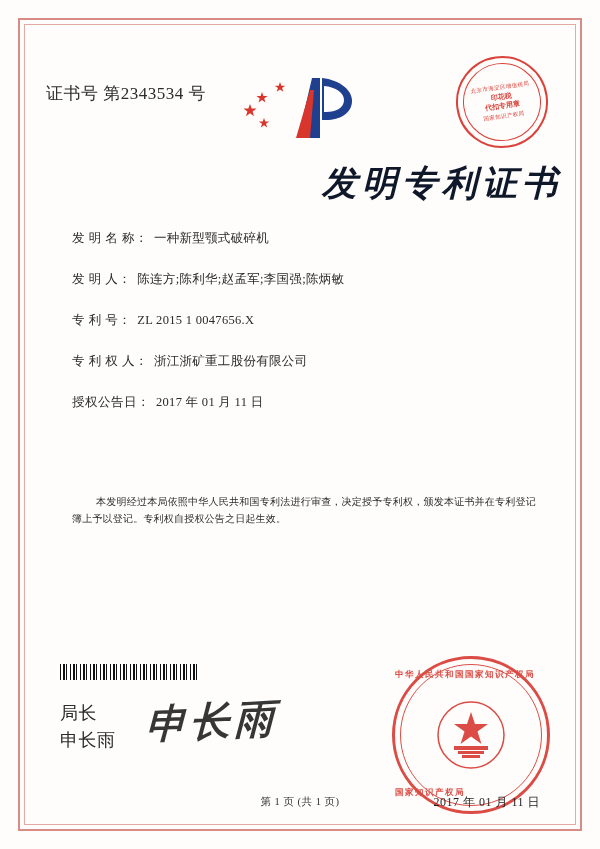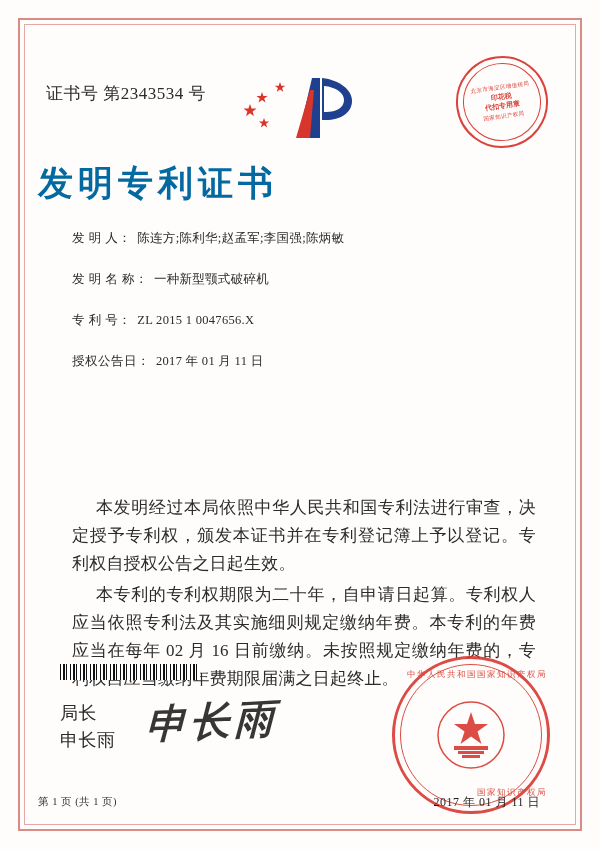--- a/index.html
+++ b/index.html
@@ -98,26 +98,27 @@
     width: 120px;
     height: 78px;
   }
 
   
   .doc-title {
     position: absolute;
     left: 0;
     right: 0;
     top: 122px;
-    text-align: left;
+    text-align: right;
     font-size: 35px;
     font-weight: bold;
     letter-spacing: 5px;
-    color: #0369a1;
+    color: #0f172a;
     font-family: "DejaVu Serif", "Liberation Serif", serif;
+    font-style: italic;
   }
 
   
   .fields {
     position: absolute;
     left: 12px;
     right: 12px;
     top: 192px;
   }
   .field-row {
@@ -138,21 +139,21 @@
   .field-row.tight {
     margin-bottom: 8px;
   }
 
   
   .body-text {
     position: absolute;
     left: 34px;
     right: 26px;
     top: 456px;
-    font-size: 17px;
+    font-size: 10px;
     line-height: 1.65;
     text-align: justify;
     letter-spacing: 0.2px;
   }
   .body-text p {
     margin: 0 0 3px 0;
     text-indent: 24px;
   }
 
   
@@ -210,23 +211,23 @@
   }
   .national-seal .ns-inner {
     position: absolute;
     left: 5px; top: 5px; right: 5px; bottom: 5px;
     border: 1px solid #d6342c;
     border-radius: 50%;
   }
   .ns-text-top, .ns-text-bottom {
     position: absolute;
     left: 0; right: 0;
-    text-align: right;
+    text-align: left;
     font-size: 8.5px;
-    font-weight: normal;
+    font-weight: bold;
     letter-spacing: 1.5px;
     white-space: nowrap;
   }
   .ns-text-top { top: 10px; }
   .ns-text-bottom { bottom: 12px; }
   .ns-star {
     position: absolute;
     left: 50%;
     top: 50%;
     transform: translate(-50%, -50%);
@@ -241,21 +242,21 @@
     color: #1f1f1f;
     letter-spacing: 0.5px;
   }
 
   
   .page-footer {
     position: absolute;
     left: 0;
     right: 0;
     bottom: 2px;
-    text-align: left;
+    text-align: center;
     font-size: 10.5px;
     letter-spacing: 0.5px;
     color: #333;
   }
 </style>
 </head>
 <body>
 
 <div class="certificate">
 
@@ -288,40 +289,43 @@
         <path d="M82 8 C100 10, 112 20, 112 31 C112 43, 100 50, 86 50 L82 50 Z" fill="#1f3f8f"></path>
         <path d="M84 16 C96 17, 104 23, 104 30 C104 38, 96 42, 86 42 L84 42 Z" fill="#ffffff"></path>
         <path d="M56 68 L70 20 L74 20 L70 68 Z" fill="#d8352c"></path>
       </svg>
     </div>
 
     <div class="doc-title">发明专利证书</div>
 
     <div class="fields">
       <div class="field-row">
+        <span class="field-label">发 明 名 称：</span>
+        <span class="field-value">一种新型颚式破碎机</span>
+      </div>
+      <div class="field-row">
         <span class="field-label">发 明 人：</span>
         <span class="field-value">陈连方;陈利华;赵孟军;李国强;陈炳敏</span>
-      </div>
-      <div class="field-row">
-        <span class="field-label">发 明 名 称：</span>
-        <span class="field-value">一种新型颚式破碎机</span>
       </div>
       <div class="field-row">
         <span class="field-label">专 利 号：</span>
         <span class="field-value">ZL 2015 1 0047656.X</span>
       </div>
+      <div class="field-row">
+        <span class="field-label">专 利 权 人：</span>
+        <span class="field-value">浙江浙矿重工股份有限公司</span>
+      </div>
       <div class="field-row tight">
         <span class="field-label">授权公告日：</span>
         <span class="field-value">2017 年 01 月 11 日</span>
       </div>
     </div>
 
     <div class="body-text">
       <p>本发明经过本局依照中华人民共和国专利法进行审查，决定授予专利权，颁发本证书并在专利登记簿上予以登记。专利权自授权公告之日起生效。</p>
-      <p>本专利的专利权期限为二十年，自申请日起算。专利权人应当依照专利法及其实施细则规定缴纳年费。本专利的年费应当在每年 02 月 16 日前缴纳。未按照规定缴纳年费的，专利权自应当缴纳年费期限届满之日起终止。</p>
     </div>
 
     <div class="barcode"></div>
 
     <div class="sign-block">
       <div>局长</div>
       <div>申长雨</div>
     </div>
     <div class="signature-script">申长雨</div>
 

